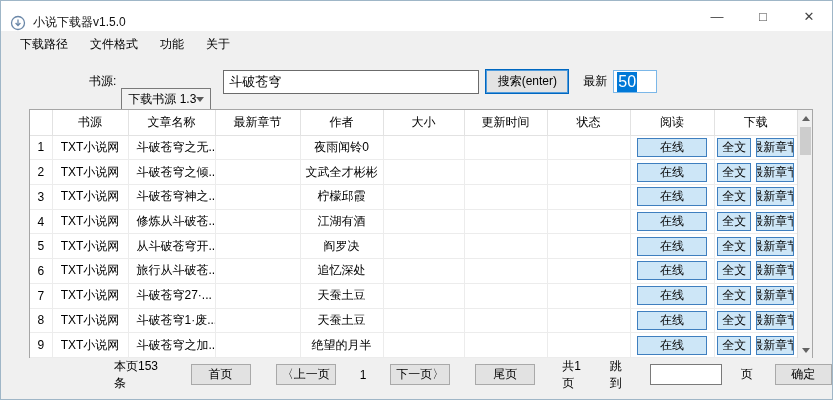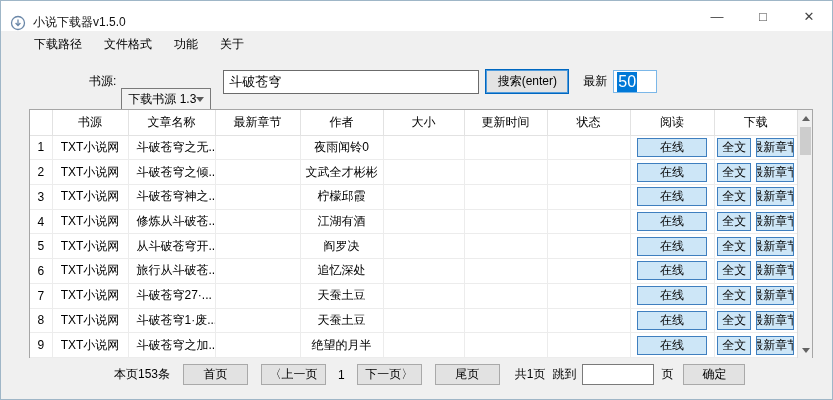--- a/index.html
+++ b/index.html
@@ -8,21 +8,21 @@
   .window { position:relative; width:833px; height:400px; background:#f0f0f0; border:1px solid #9fb6c7; overflow:hidden; }
 
   
   .titlebar { height:30px; background:#ffffff; display:flex; align-items:flex-end; padding-left:9px; }
   .app-icon { width:16px; height:16px; display:inline-flex; }
   .title-text { margin-left:7px; font-size:12px; color:#111; }
   .win-controls { margin-left:auto; display:flex; height:100%; }
   .wc { width:46px; height:100%; display:flex; align-items:center; justify-content:center; color:#444; font-size:13px; cursor:default; }
 
   
-  .menubar { height:27px; display:flex; align-items:center; padding-left:22px; background:#f0f0f0; }
+  .menubar { height:27px; display:flex; align-items:center; padding-left:8px; background:#f0f0f0; }
   .menu-item { padding:4px 11px; font-size:12px; }
 
   
   .toolbar { height:47px; display:flex; align-items:center; padding-left:88px; background:#f0f0f0; }
   .lbl { font-size:12px; }
   .combo { width:90px; height:24px; margin-left:5px; background:#f2f2f2; border:1px solid #7a7a7a;
            display:flex; align-items:center; padding:0 6px;margin-top:36px; }
   .combo-text { flex:1; font-size:12px; }
   .combo-arrow { width:0; height:0; border-left:4px solid transparent; border-right:4px solid transparent; border-top:5px solid #5a5a5a; }
   .search-input { width:256px; height:24px; margin-left:12px; border:1px solid #6b6b6b; background:#fff;
@@ -55,21 +55,21 @@
   
   .vscroll { width:16px; background:#f0f0f0; border-left:1px solid #dcdcdc; position:relative; }
   .sb-arrow { position:absolute; left:0; width:15px; height:16px; display:flex; align-items:center; justify-content:center; }
   .sb-up { top:0; } .sb-down { bottom:0; }
   .tri-up { width:0;height:0;border-left:4px solid transparent;border-right:4px solid transparent;border-bottom:5px solid #636363; }
   .tri-down { width:0;height:0;border-left:4px solid transparent;border-right:4px solid transparent;border-top:5px solid #636363; }
   .sb-thumb { position:absolute; top:17px; left:2px; width:11px; height:28px; background:#cdcdcd; }
 
   
   .pagination { position:absolute; left:0; top:357px; width:100%; height:33px;
-                display:flex; align-items:center; padding-left:113px; font-size:12px; background:#f0f0f0; }
+                display:flex; align-items:center; padding-left:113px; font-size:12px; background:#f0f0f0;gap:12px; }
   .pg-btn { width:65px; height:21px; background:#e2e2e2; border:1px solid #a9a9a9; font-size:12px;
             font-family:inherit; display:inline-flex; align-items:center; justify-content:center;text-align:center; }
   .pg-gap { margin-left:13px; }
   .pg-cur { margin-left:12px; }
   .pg-next { margin-left:12px; }
   .pg-info { margin-left:15px; }
   .jump-lbl { margin-left:7px; }
   .jump-input { width:72px; height:21px; margin-left:6px; border:1px solid #7a7a7a; background:#fff;
                 font-size:12px; padding:0 4px; font-family:inherit; outline:none; }
   .unit-lbl { margin-left:7px; }

